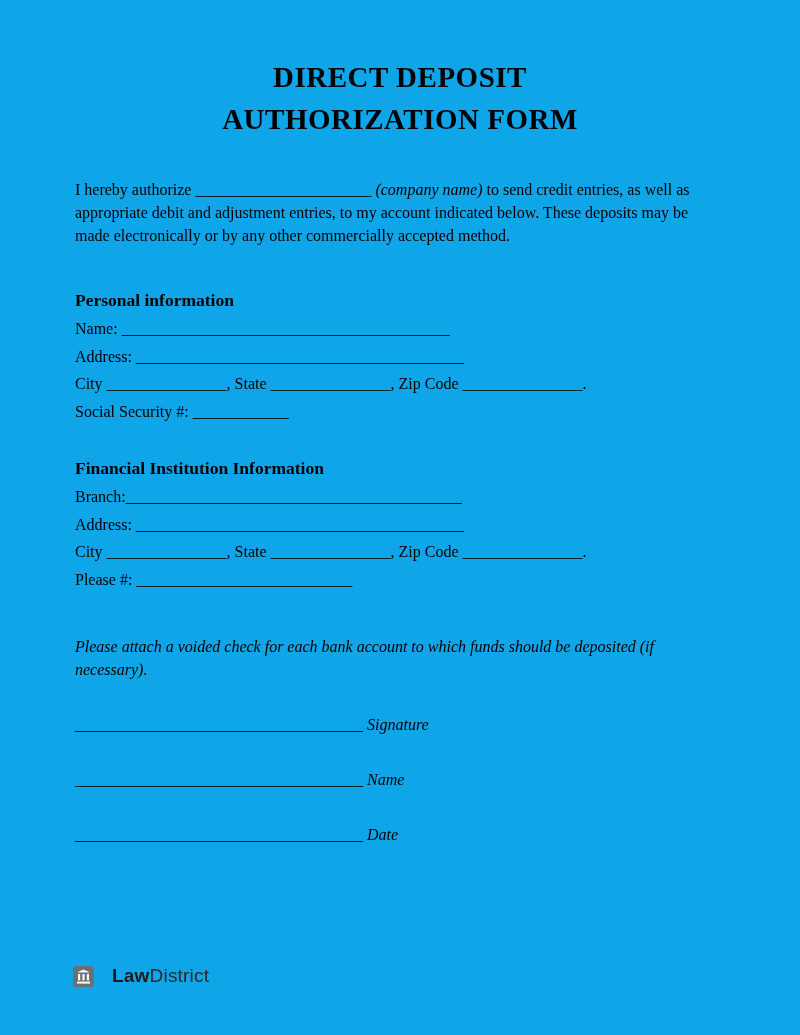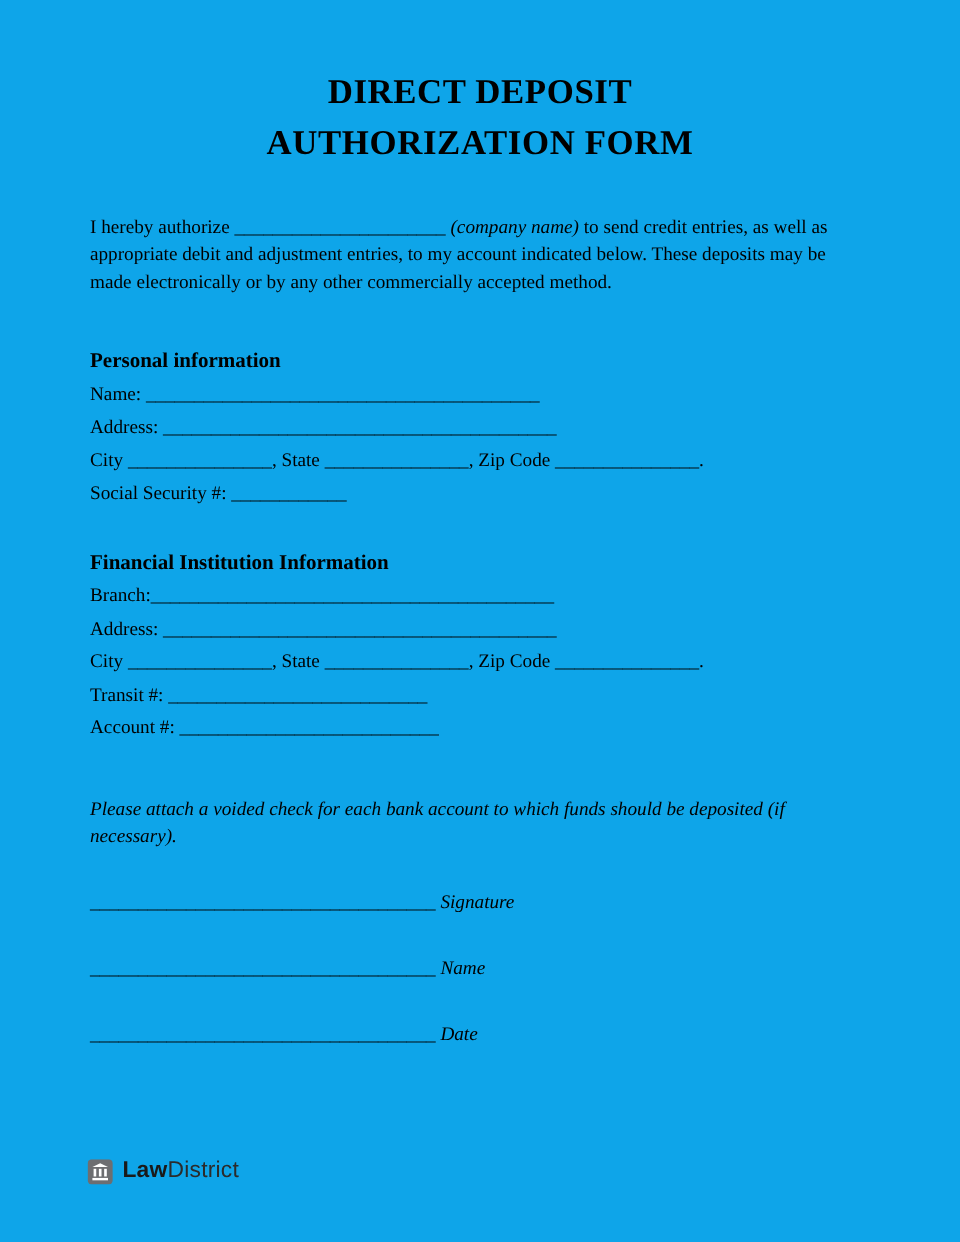--- a/index.html
+++ b/index.html
@@ -70,21 +70,21 @@
     margin-bottom: 32px;
     white-space: nowrap;
   }
 
   .footer {
     position: absolute;
     left: 73px;
     bottom: 48px;
     display: flex;
     align-items: center;
-    gap: 8px;
+    gap: 18px;
     font-family: "Liberation Sans", sans-serif;
     text-align: right;
   }
   .logo-icon { display: inline-flex; width: 21px; height: 21px; }
   .brand { font-size: 19px; color: #1a1a1a; letter-spacing: 0.2px; }
   .brand .bold { font-weight: 700; }
   .brand .light { font-weight: 400; color: #2b2b2b; }
 
   .blank { letter-spacing: 0; }
 </style>
@@ -110,22 +110,21 @@
         <div class="line"><span>Social Security #: </span><span class="blank">____________</span></div>
       </div>
     </div>
 
     <div class="section section-financial">
       <h2 class="section-heading">Financial Institution Information</h2>
       <div class="lines">
         <div class="line"><span>Branch:</span><span class="blank">__________________________________________</span></div>
         <div class="line"><span>Address: </span><span class="blank">_________________________________________</span></div>
         <div class="line"><span>City </span><span class="blank">_______________</span><span>, State </span><span class="blank">_______________</span><span>, Zip Code </span><span class="blank">_______________</span><span>.</span></div>
-        <div class="line"><span>Transit #: </span><span class="blank">___________________________</span></div>
-        <div class="line"><span>Account #: </span><span class="blank">___________________________</span></div>
+        <div class="line"><span>Please #: </span><span class="blank">___________________________</span></div>
       </div>
     </div>
 
     <p class="note-italic">Please attach a voided check for each bank account to which funds should be deposited (if necessary).</p>
 
 
     <div class="sig-block">
       <div class="sig-line"><span class="blank">____________________________________</span><span class="italic"> Signature</span></div>
       <div class="sig-line"><span class="blank">____________________________________</span><span class="italic"> Name</span></div>
       <div class="sig-line"><span class="blank">____________________________________</span><span class="italic"> Date</span></div>

